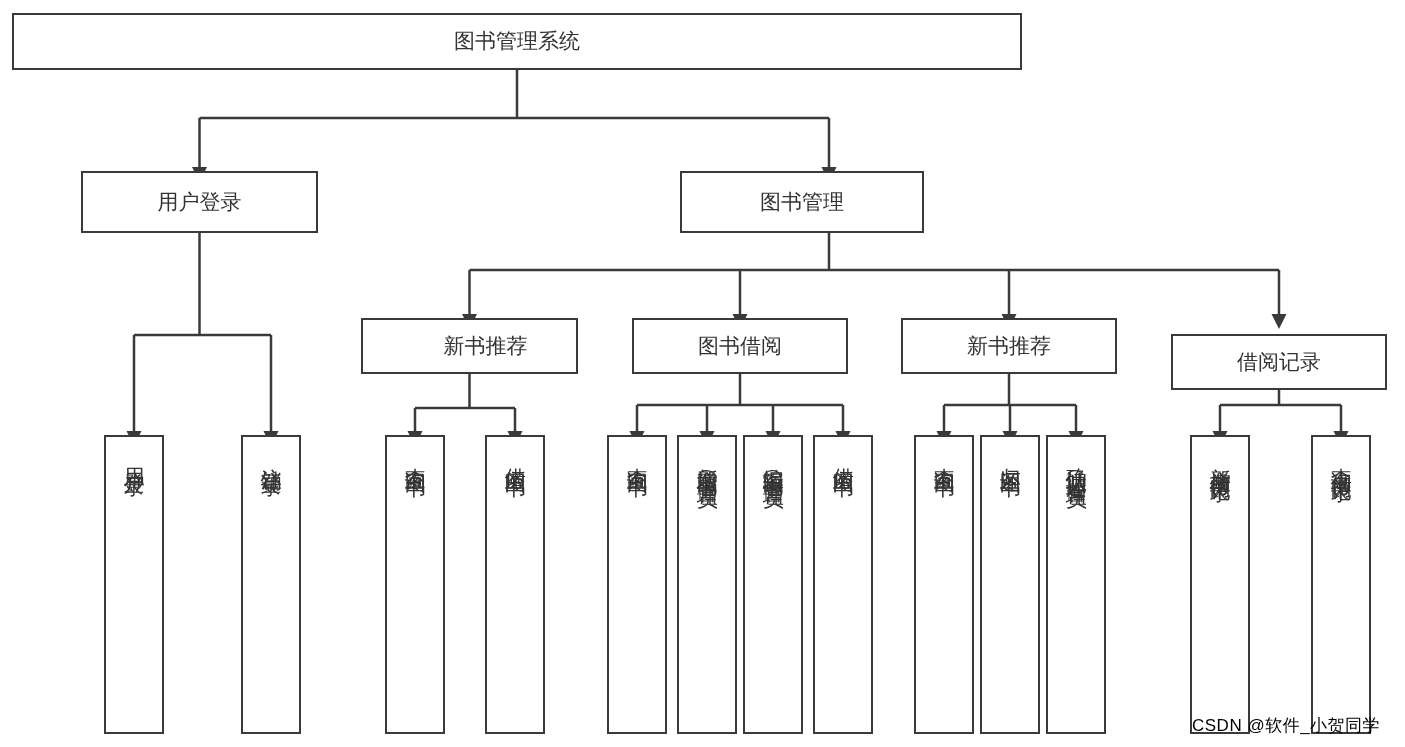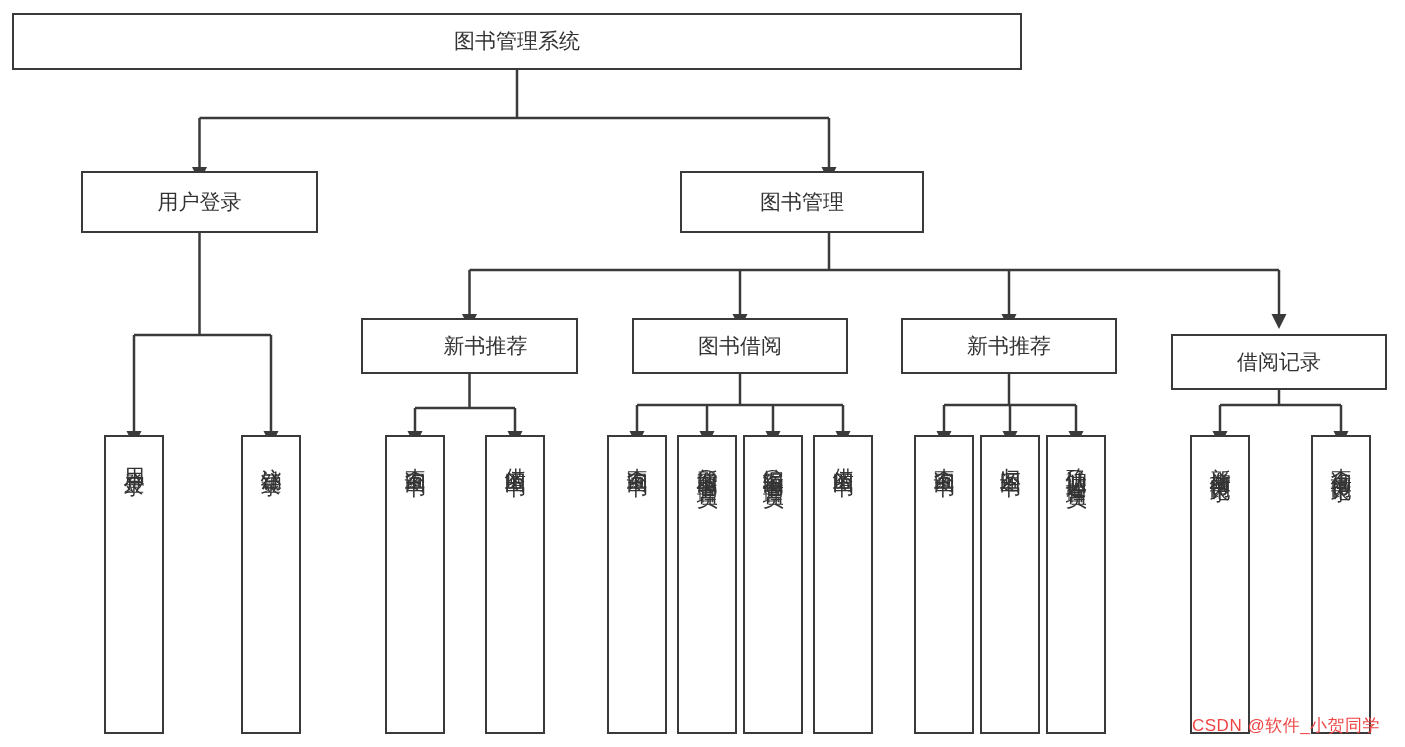--- a/index.html
+++ b/index.html
@@ -50,21 +50,21 @@
     padding-top: 14px;
   }
   .node.vertical .node-label {
     writing-mode: vertical-rl;
     text-orientation: upright;
     font-size: 21px;
     letter-spacing: 3px;
   }
   .watermark {
     position: absolute;
-    color: #ef4444;
+    color: #000000;
     font-size: 17px;
     letter-spacing: 0.5px;
     white-space: nowrap;
     user-select: none;
   }
 </style>
 </head>
 <body>
 
 <div id="diagram-root">

